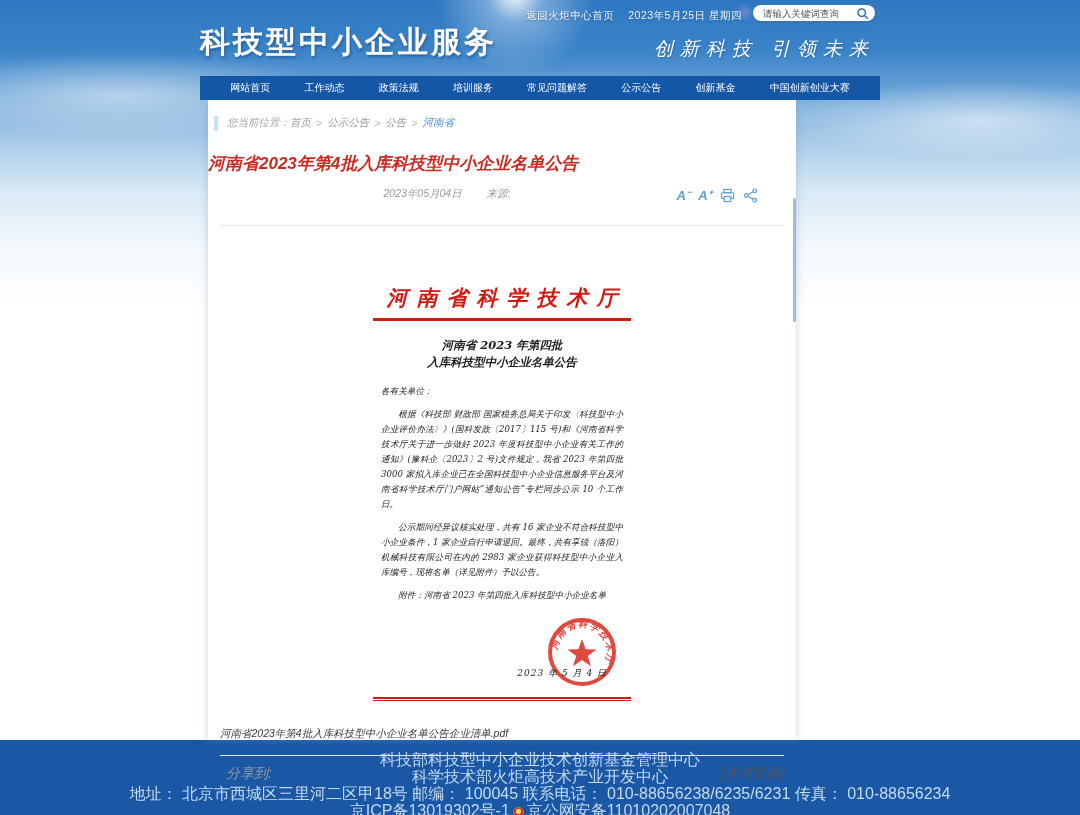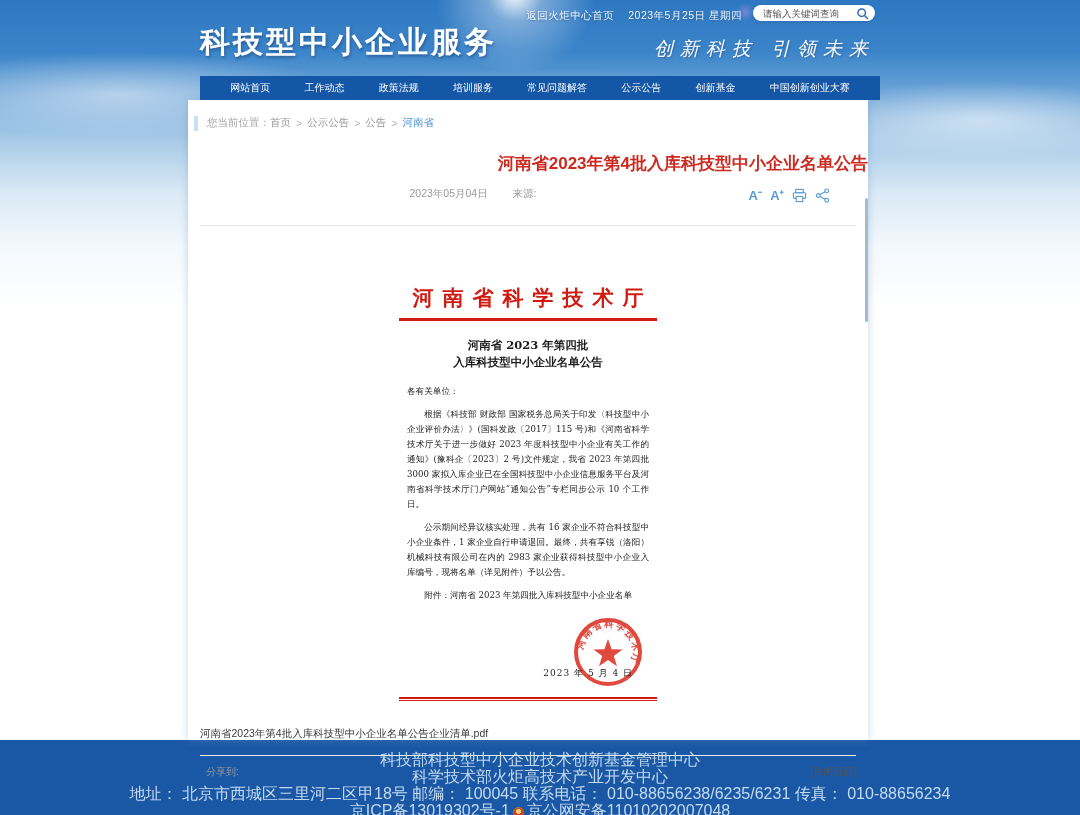--- a/index.html
+++ b/index.html
@@ -33,32 +33,32 @@
   .slogan { position:absolute; right:205px; top:36px; color:#fdfdff; font-size:19px;
     font-family:"DejaVu Serif", serif; font-style:italic; letter-spacing:7px; white-space:nowrap;
     text-shadow:1px 1px 2px rgba(30,70,120,.45); }
 
   
   .nav { position:absolute; left:200px; top:76px; width:680px; height:24px; background:#1557a7;
     display:flex; align-items:center; justify-content:space-evenly; z-index:3; }
   .nav-item { color:#fff; font-size:10px; white-space:nowrap; cursor:pointer; padding:0 4px; }
 
   
-  .panel { position:absolute; left:188px; top:100px; width:680px; height:640px; background:#fff;
-    box-shadow:0 0 8px rgba(110,145,185,.4); z-index:2; }
+  .panel { position:absolute; left:208px; top:100px; width:588px; height:640px; background:#fff;
+    box-shadow:0 0 8px rgba(110,145,185,.4); z-index:2;font-style:italic; }
   .scroll-thumb { position:absolute; right:0; top:98px; width:3px; height:124px; background:#93afc9;
     border-radius:2px; opacity:.85; }
 
   .breadcrumb { padding:16px 0 0 6px; display:flex; align-items:center; font-size:10.5px; color:#a3a3a3; height:30px; }
   .bc-accent { width:4px; height:15px; background:#c7e0f5; margin-right:9px; }
   .bc-sep { margin:0 5px; color:#b5b5b5; }
   .bc-link { color:#9a9a9a; cursor:pointer; }
   .bc-current { color:#4a90d9; cursor:pointer; }
 
-  .article-title { margin-top:22px; text-align:right; color:#cc2a20; font-size:17px; font-weight:bold; height:23px; }
+  .article-title { margin-top:22px; text-align:left; color:#cc2a20; font-size:17px; font-weight:bold; height:23px; }
 
   .meta { margin-top:12px; position:relative; height:20px; text-align:center; font-size:10.5px; color:#9a9a9a; }
   .meta-inner { display:inline-block; transform:translateX(-55px); }
   .meta-src { margin-left:22px; }
   .meta-tools { position:absolute; right:38px; top:1px; display:flex; align-items:center; gap:8px; color:#5b9bd5; }
   .fontsize-btn { font-size:13px; font-weight:bold; cursor:pointer; line-height:1; }
   .tool-ico { width:15px; height:15px; cursor:pointer; }
 
   .divider { border-top:1px solid #e6e6e6; margin:18px 12px 0; }
 
@@ -71,21 +71,21 @@
   .doc-body { margin-top:13px; font-size:8.6px; line-height:15px; text-align:justify; }
   .doc-body p { margin:8px; }
   .p-indent { text-indent:2em; }
   .doc-sign { position:relative; height:84px; }
   .seal { position:absolute; right:10px; top:2px; width:78px; height:78px; opacity:.92; }
   .doc-date { position:absolute; right:24px; top:56px; font-size:9px; letter-spacing:1px; }
   .doc-rule-bottom { margin-top:2px; border-top:2px solid #d01a12; border-bottom:1px solid #d01a12; height:4px; }
 
   .attach-link { margin:26px 0 0 12px; font-size:10.5px; color:#3a3a3a; cursor:pointer; display:inline-block; }
   .divider2 { border-top:1px solid #e9e9e9; margin:14px 12px 0; }
-  .share-row { margin:9px 12px 0 18px; display:flex; justify-content:space-between; font-size:10px; }
+  .share-row { margin:9px 12px 0 18px; display:flex; justify-content:space-between; font-size:14px; }
   .share-label { color:#9a9a9a; }
   .close-page { color:#555; cursor:pointer; }
 
   
   .footer { position:absolute; left:0; top:740px; width:1080px; height:75px; background:#1a58a6;
     color:#c4daf1; font-size:16px; text-align:center; padding-top:11px; line-height:17px; }
   .badge { display:inline-block; width:11px; height:11px; border-radius:50%; vertical-align:-2px;
     margin:0 3px; background:radial-gradient(circle at 50% 40%, #f3d06a 0 35%, #d8352b 36% 100%);
     border:1px solid #b8860b; }
   .footer a { color:#c4daf1; text-decoration:none; cursor:pointer; }

